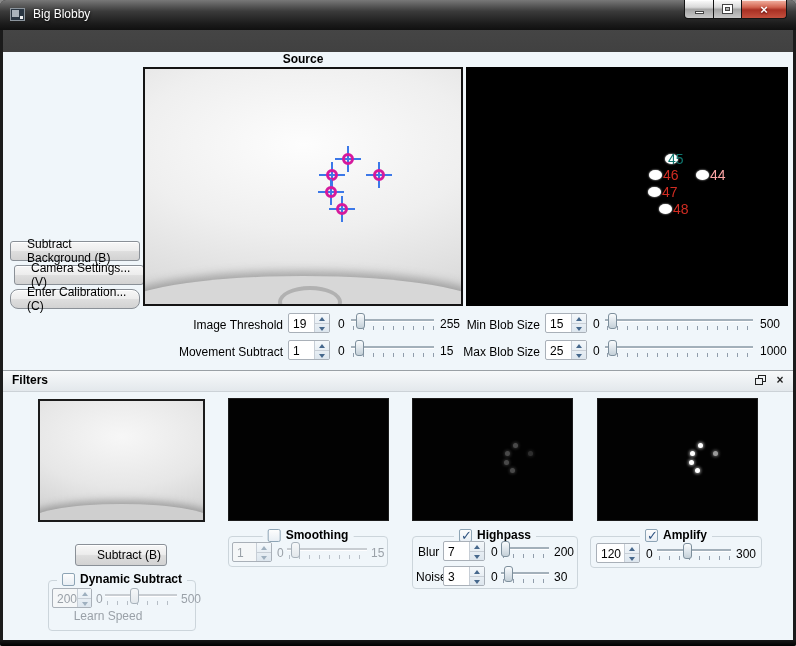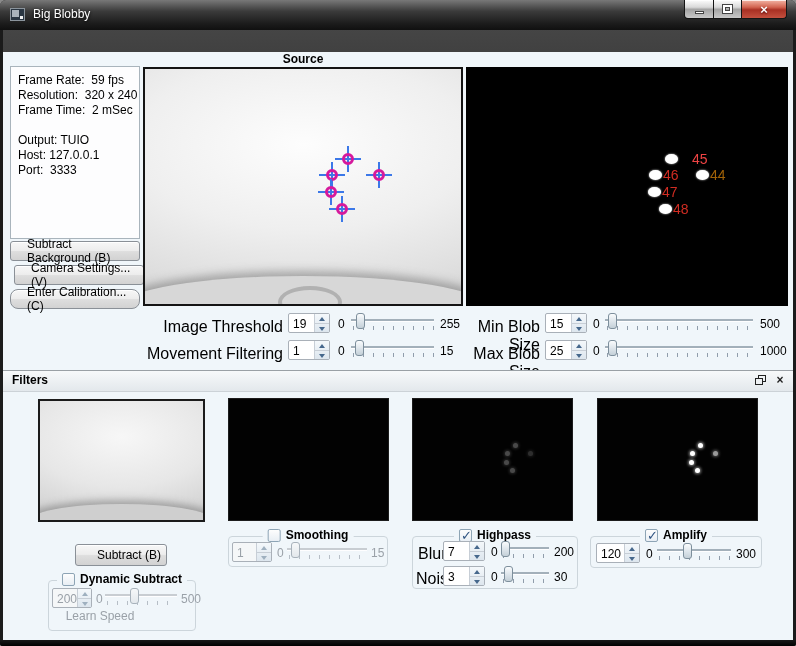--- a/index.html
+++ b/index.html
@@ -93,21 +93,21 @@
   .preview-gray::before{content:"";position:absolute;left:-8%;bottom:-20px;width:116%;height:36px;border-radius:50%;
     background:#cfcfcf;box-shadow:0 -4px 7px rgba(110,110,110,.5);}
   
   .groupbox{border:1px solid #ccd5db;border-radius:4px;}
   .gtitle{position:absolute;top:-9px;left:50%;transform:translateX(-50%);background:#f0f6fa;padding:0 5px;
     font-weight:bold;font-size:12px;white-space:nowrap;display:flex;align-items:center;gap:5px;}
   .qcheck{display:inline-block;width:13px;height:13px;border:1px solid #8da4b5;border-radius:2px;
     background:linear-gradient(#fdfdfd,#e8eef4);position:relative;}
   .qcheck.checked::after{content:"\2713";position:absolute;left:1px;top:-2px;font-size:13px;font-weight:bold;color:#2e5381;
     font-family:"DejaVu Sans",sans-serif;}
-  .lbl{font-size:16px;}
+  .lbl{font-size:12px;}
   .frame-bottom{left:0;top:640px;width:796px;height:6px;background:linear-gradient(#181818,#000);}
   .frame-left{left:0;top:30px;width:3px;height:616px;background:#1b1b1b;}
   .frame-right{left:793px;top:30px;width:3px;height:616px;background:#1b1b1b;}
 </style>
 </head>
 <body>
 
 <div class="window">
 
   <div class="titlebar">
@@ -126,29 +126,20 @@
     </div>
   </div>
 
   <div class="frame-left abs"></div>
   <div class="frame-right abs"></div>
   <div class="frame-bottom abs"></div>
 
 
   <div class="client-bg"></div>
 
-  <div class="abs info-panel">
-      <div class="info-line">Frame Rate:  59 fps</div>
-      <div class="info-line">Resolution:  320 x 240</div>
-      <div class="info-line">Frame Time:  2 mSec</div>
-      <div class="info-line"> </div>
-      <div class="info-line">Output: TUIO</div>
-      <div class="info-line">Host: 127.0.0.1</div>
-      <div class="info-line">Port:  3333</div>
-    </div>
   <div class="abs qbtn" style="left:10px;top:241px;width:130px;height:20px;">
       <span>Subtract Background (B)</span>
     </div>
   <div class="abs qbtn" style="left:14px;top:265px;width:130px;height:20px;">
       <span>Camera Settings... (V)</span>
     </div>
   <div class="abs qbtn" style="left:10px;top:289px;width:130px;height:20px;border-radius:8px;">
       <span>Enter Calibration... (C)</span>
     </div>
 
@@ -175,25 +166,25 @@
         <i class="ch-ring" style="border-color:#d5199c"></i>
       </div>
       <div class="crosshair" style="left: 184px; top: 127px;">
         <i class="ch-h" style="background:#3c78e8"></i>
         <i class="ch-v" style="background:#3c78e8"></i>
         <i class="ch-ring" style="border-color:#d5199c"></i>
       </div>
     </div>
   <div class="abs tracked-panel">
       <div class="blob" style="left: 197px; top: 85px;"></div>
-      <span class="blob-label" style="left: 224px; top: 83px; color: #ef4444;">45</span>
+      <span class="blob-label" style="left: 200px; top: 83px; color: #0f766e;">45</span>
       <div class="blob" style="left: 181px; top: 101px;"></div>
       <span class="blob-label" style="left: 195px; top: 99px; color: rgb(208, 44, 34);">46</span>
       <div class="blob" style="left: 228px; top: 101px;"></div>
-      <span class="blob-label" style="left: 242px; top: 99px; color: #a16207;">44</span>
+      <span class="blob-label" style="left: 242px; top: 99px; color: #fca5a5;">44</span>
       <div class="blob" style="left: 180px; top: 118px;"></div>
       <span class="blob-label" style="left: 194px; top: 116px; color: rgb(208, 44, 34);">47</span>
       <div class="blob" style="left: 191px; top: 135px;"></div>
       <span class="blob-label" style="left: 205px; top: 133px; color: rgb(208, 44, 34);">48</span>
     </div>
 
   <div class="abs lbl" style="left:140px;top:318px;width:143px;text-align:right;">Image Threshold</div>
   <div class="abs qspin" style="left:288px;top:313px;width:42px;">
     <span class="sval">19</span>
     <span class="sbtns">
@@ -202,21 +193,21 @@
       </span>
   </div>
   <div class="abs slab" style="left:338px;top:317px;">0</div>
   <div class="qslider" style="left:350px;top:313px;width:85px;">
     <div class="groove"></div>
       <div class="ticks"></div>
       <div class="handle" style="left: calc(7.45% - 0.7px);"></div>
   </div>
   <div class="abs slab" style="left:440px;top:317px;">255</div>
 
-  <div class="abs lbl" style="left:140px;top:345px;width:143px;text-align:right;">Movement Filtering</div>
+  <div class="abs lbl" style="left:140px;top:345px;width:143px;text-align:right;">Movement Subtract</div>
   <div class="abs qspin" style="left:288px;top:340px;width:42px;">
     <span class="sval">1</span>
     <span class="sbtns">
         <span class="sup"></span>
         <span class="sdn"></span>
       </span>
   </div>
   <div class="abs slab" style="left:338px;top:344px;">0</div>
   <div class="qslider" style="left:350px;top:340px;width:85px;">
     <div class="groove"></div>
@@ -299,21 +290,21 @@
         <span class="sdn"></span>
       </span>
   </div>
   <div class="abs slab dis-text" style="left:96px;top:592px;">0</div>
   <div class="qslider dis" style="left:104px;top:588px;width:74px;">
     <div class="groove"></div>
       <div class="ticks"></div>
       <div class="handle" style="left: calc(40% - 3.6px);"></div>
   </div>
   <div class="abs slab dis-text" style="left:181px;top:592px;">500</div>
-  <div class="abs slab dis-text" style="left:40px;top:609px;width:120px;text-align:center;">Learn Speed</div>
+  <div class="abs slab dis-text" style="left:48px;top:609px;width:120px;text-align:center;">Learn Speed</div>
 
   <div class="abs groupbox" style="left:228px;top:536px;width:160px;height:31px;">
     <div class="gtitle">
       <span class="qcheck"></span>
       <span>Smoothing</span>
     </div>
   </div>
   <div class="abs qspin dis" style="left:232px;top:542px;width:40px;">
     <span class="sval">1</span>
     <span class="sbtns">

